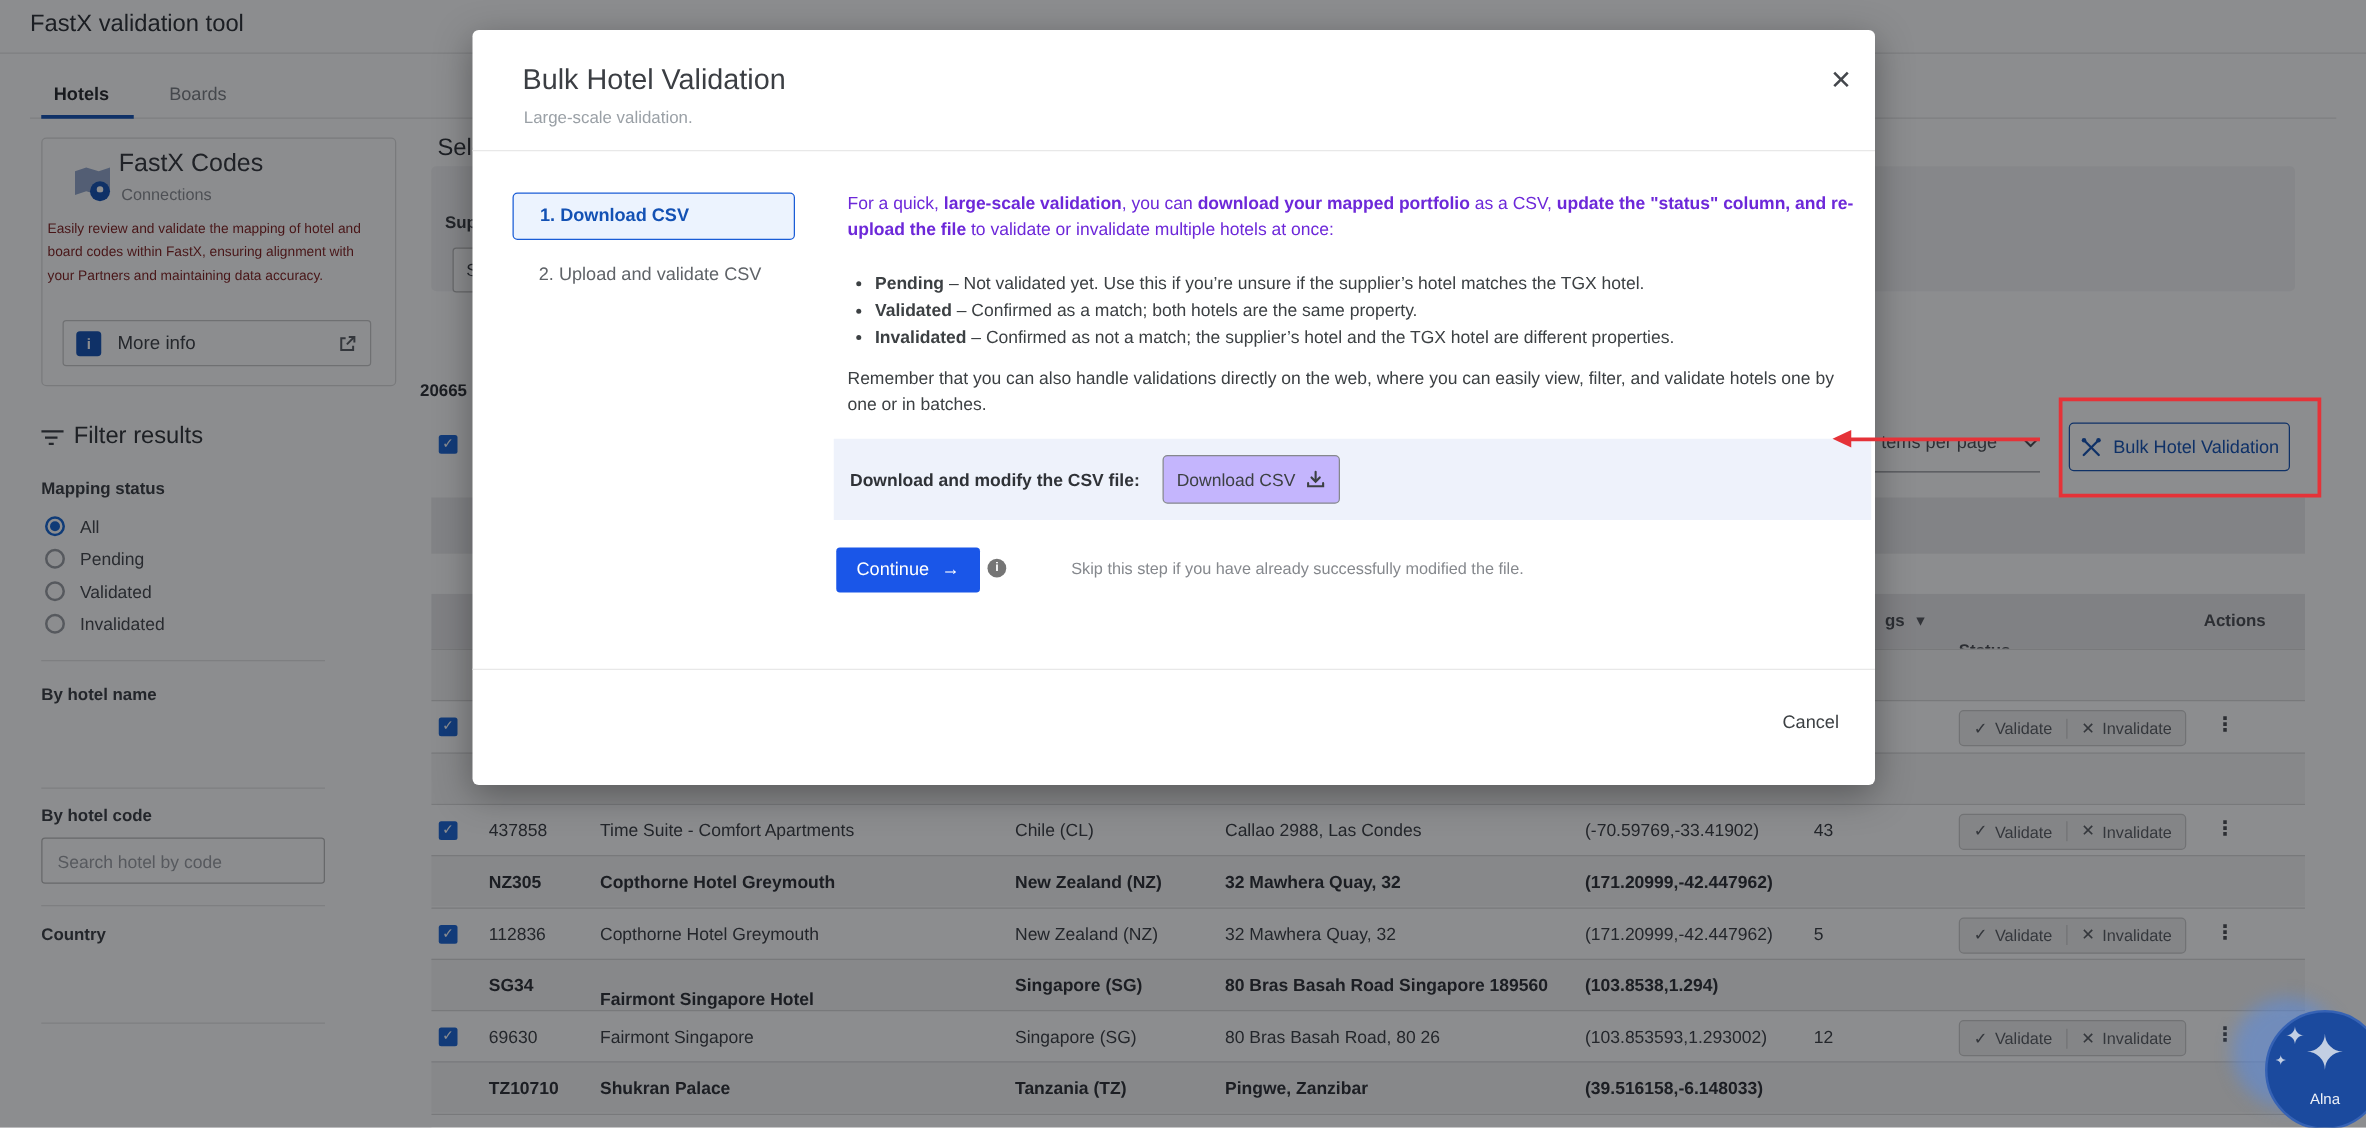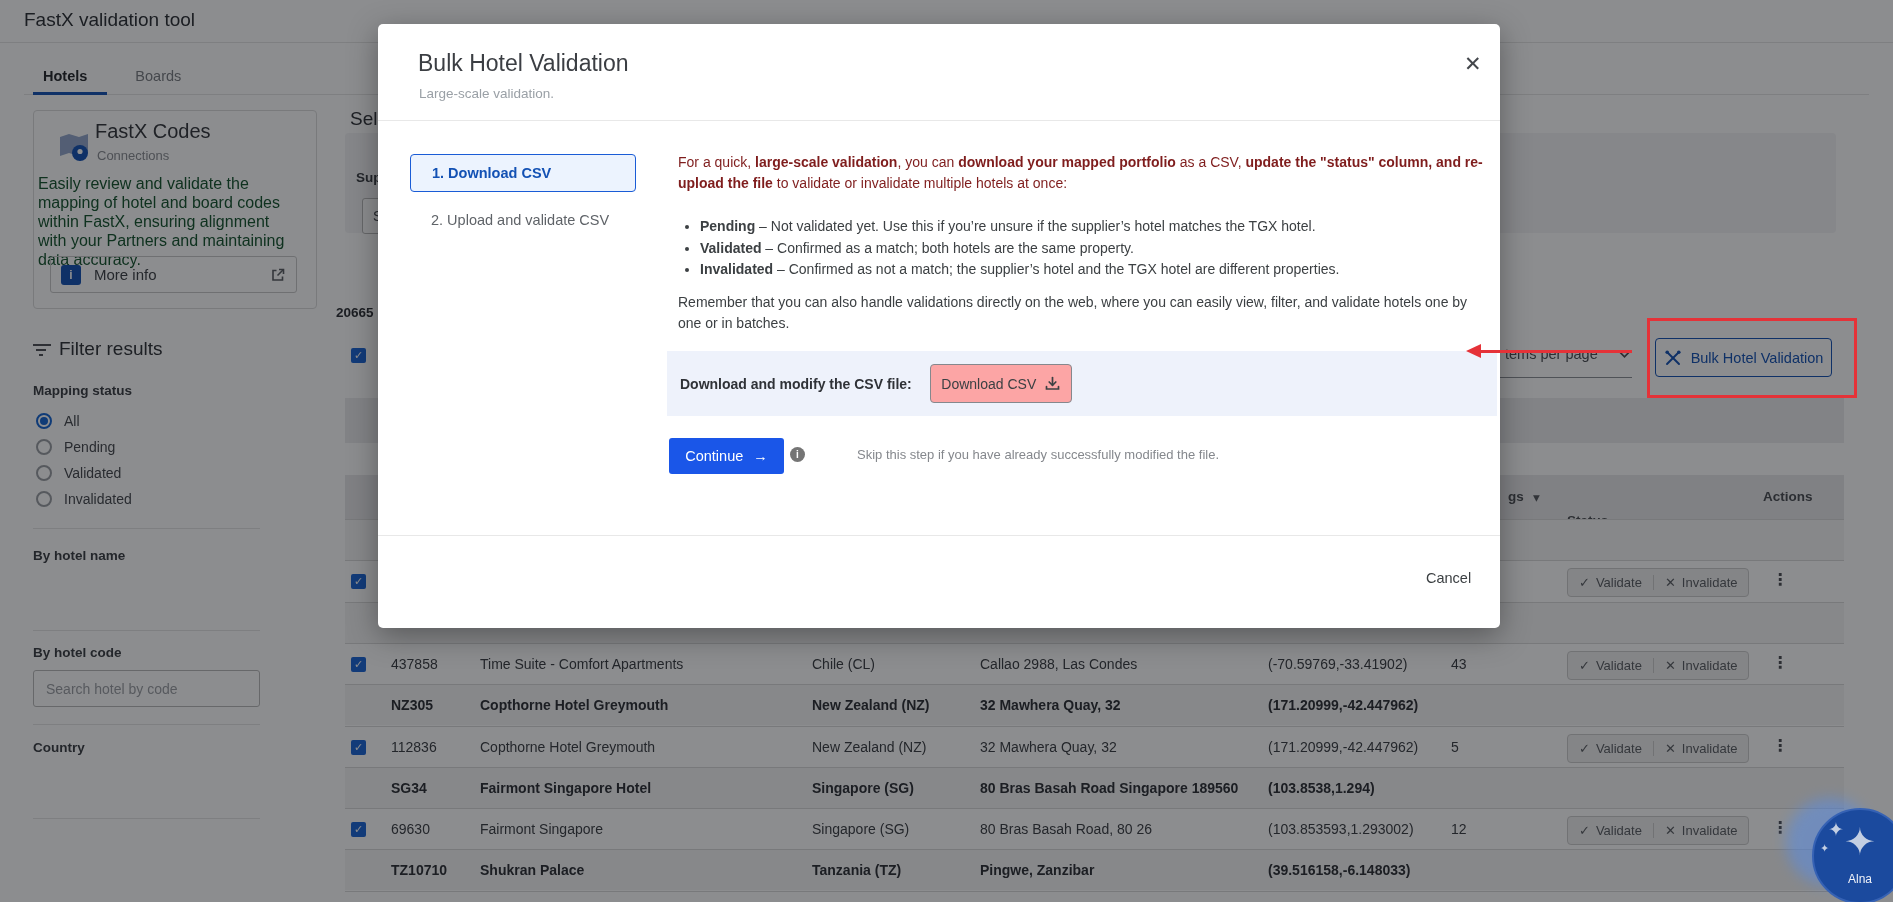--- a/index.html
+++ b/index.html
@@ -10,21 +10,21 @@
   .bg-page{position:absolute;inset:0;z-index:0;background:#fff;}
   .page-title{left:24px;top:9px;font-size:19px;color:#2b2e33;}
   .hr{background:#e4e4e4;height:1px;}
   .tab{font-size:14.5px;padding:0 10px;}
   .tab.active{color:#24272b;font-weight:700;}
   .tab.inactive{color:#7a7d82;}
   .tab-underline{height:3px;background:#1351b4;}
   .card{left:33px;top:110px;width:282px;height:197px;border:1px solid #dcdcdc;border-radius:4px;}
   .card-title{left:95px;top:120px;font-size:20px;color:#33363b;}
   .card-sub{left:97px;top:148px;font-size:13px;color:#8a8d92;}
-  .card-desc{left:38px;top:174px;width:258px;font-size:16px;line-height:19px;color:#14532d;}
+  .card-desc{left:38px;top:174px;width:258px;font-size:11px;line-height:19px;color:#7f1d1d;}
   .moreinfo{left:50px;top:256px;width:247px;height:37px;border:1px solid #c9c9c9;border-radius:3px;display:flex;align-items:center;padding:0 10px;box-sizing:border-box;cursor:pointer;}
   .info-sq{width:20px;height:20px;border-radius:3px;background:#1351b4;color:#fff;font-size:12px;font-weight:700;display:flex;align-items:center;justify-content:center;}
   .moreinfo-label{margin-left:13px;font-size:15px;color:#3c3f44;flex:1;}
   .filter-head{left:59px;top:338px;font-size:19px;color:#2e3136;}
   .flabel{font-size:13.5px;font-weight:700;color:#3a3d42;}
   .radio-row{display:flex;align-items:center;gap:12px;height:26px;}
   .radio{width:16px;height:16px;border-radius:50%;box-sizing:border-box;border:2px solid #9a9da2;}
   .radio.sel{border:2px solid #1464d2;position:relative;}
   .radio.sel::after{content:"";position:absolute;left:2px;top:2px;width:8px;height:8px;border-radius:50%;background:#1464d2;}
   .radio-label{font-size:14px;color:#44474c;}
@@ -61,27 +61,27 @@
   .modal{position:absolute;left:378px;top:24px;width:1122px;height:604px;background:#fff;border-radius:5px;
          box-shadow:0 8px 30px rgba(0,0,0,0.35);z-index:20;}
   .m-title{left:40px;top:26px;font-size:23px;color:#3b3e43;}
   .m-sub{left:41px;top:62px;font-size:13.5px;color:#9aa0a6;}
   .m-close{left:1086px;top:28px;font-size:21px;color:#44474c;cursor:pointer;}
   .m-hr{left:0;top:96px;width:100%;height:1px;background:#e8e8e8;}
   .step{box-sizing:border-box;display:flex;align-items:center;}
   .step1{left:32px;top:130px;width:226px;height:38px;border:1px solid #1a5cd6;background:#ecf3fe;border-radius:4px;padding-left:21px;
          font-size:14.5px;font-weight:700;color:#1351b4;cursor:pointer;}
   .step2{left:53px;top:188px;font-size:14.5px;color:#5f6368;cursor:pointer;}
-  .m-body{left:300px;top:128px;width:806px;font-size:14px;line-height:21px;color:#7f1d1d;}
+  .m-body{left:300px;top:128px;width:806px;font-size:14px;line-height:21px;color:#6d28d9;}
   .m-bullets{left:300px;top:192px;width:800px;margin:0;padding-left:22px;font-size:14px;line-height:21.5px;color:#3c4043;}
   .m-bullets li{margin:0;}
   .m-note{left:300px;top:268px;width:800px;font-size:14px;line-height:21px;color:#3c4043;}
   .strip{left:289px;top:327px;width:830px;height:65px;background:#eef2fb;display:flex;align-items:center;padding-left:13px;box-sizing:border-box;gap:18px;}
   .strip-label{font-size:14px;font-weight:700;color:#2f3237;}
-  .dl-btn{width:140px;height:37px;border:1px solid #85888d;border-radius:4px;background:#fca5a5;display:flex;align-items:center;justify-content:center;gap:9px;cursor:pointer;font-size:14px;color:#3c4043;}
+  .dl-btn{width:140px;height:37px;border:1px solid #85888d;border-radius:4px;background:#c4b5fd;display:flex;align-items:center;justify-content:center;gap:9px;cursor:pointer;font-size:14px;color:#3c4043;}
   .cont-btn{left:291px;top:414px;width:115px;height:36px;background:#1a56e8;border-radius:3px;color:#fff;display:flex;align-items:center;justify-content:center;gap:10px;font-size:14.5px;cursor:pointer;}
   .skip{left:412px;top:423px;display:flex;align-items:center;gap:8px;}
   .skip-ic{width:15px;height:15px;border-radius:50%;background:#757575;color:#fff;font-size:10px;font-weight:700;display:flex;align-items:center;justify-content:center;}
   .skip-text{font-size:13px;color:#85888d;margin-left:44px;}
   .m-foot-hr{left:0;top:511px;width:100%;height:1px;background:#e8e8e8;}
   .cancel{left:1048px;top:546px;font-size:14.5px;color:#3c4043;font-weight:500;cursor:pointer;}
   
   .anno{z-index:30;}
   .red-box{left:1647px;top:318px;width:210px;height:80px;border:3px solid #e53238;box-sizing:border-box;}
   .arrow-shaft{left:1479px;top:350px;width:153px;height:3px;background:#e53238;}
@@ -266,21 +266,21 @@
             </span>
             <span class="vseg">
               <span>✕</span>
               <span>Invalidate</span>
             </span>
           </div>
           <span class="kebab">⋮</span>
         </div>
         <div class="trow parent" style="top: 247.8px;">
           <span class="cell" style="left: 46px;">SG34</span>
-          <span class="cell" style="left: 135px;">Fairmont Singapore Hotel</span>
+          <span class="cell" style="left: 135px; margin-top: 11px;">Fairmont Singapore Hotel</span>
           <span class="cell" style="left: 467px;">Singapore (SG)</span>
           <span class="cell" style="left: 635px;">80 Bras Basah Road Singapore 189560</span>
           <span class="cell" style="left: 923px;">(103.8538,1.294)</span>
         </div>
         <div class="trow child" style="top: 289.1px;">
           <div class="cb abs" style="left: 6px; top: 13px;">✓</div>
           <span class="cell" style="left: 46px;">69630</span>
           <span class="cell" style="left: 135px;">Fairmont Singapore</span>
           <span class="cell" style="left: 467px;">Singapore (SG)</span>
           <span class="cell" style="left: 635px;">80 Bras Basah Road, 80 26</span>

